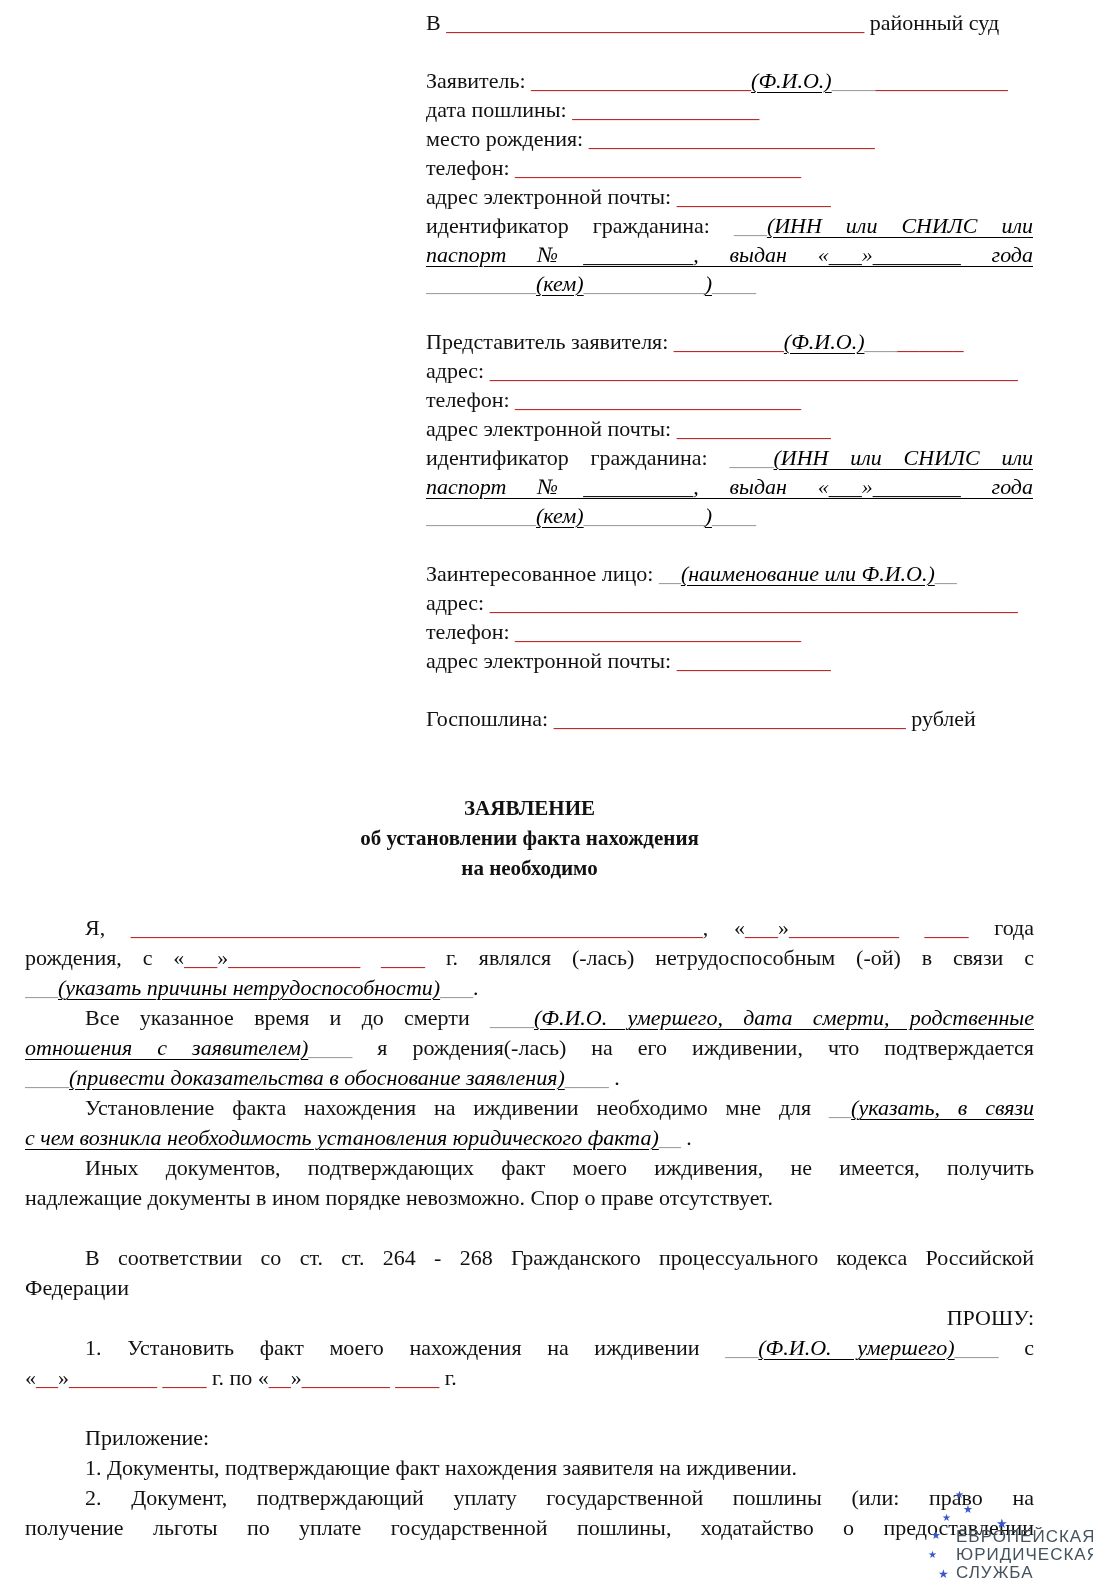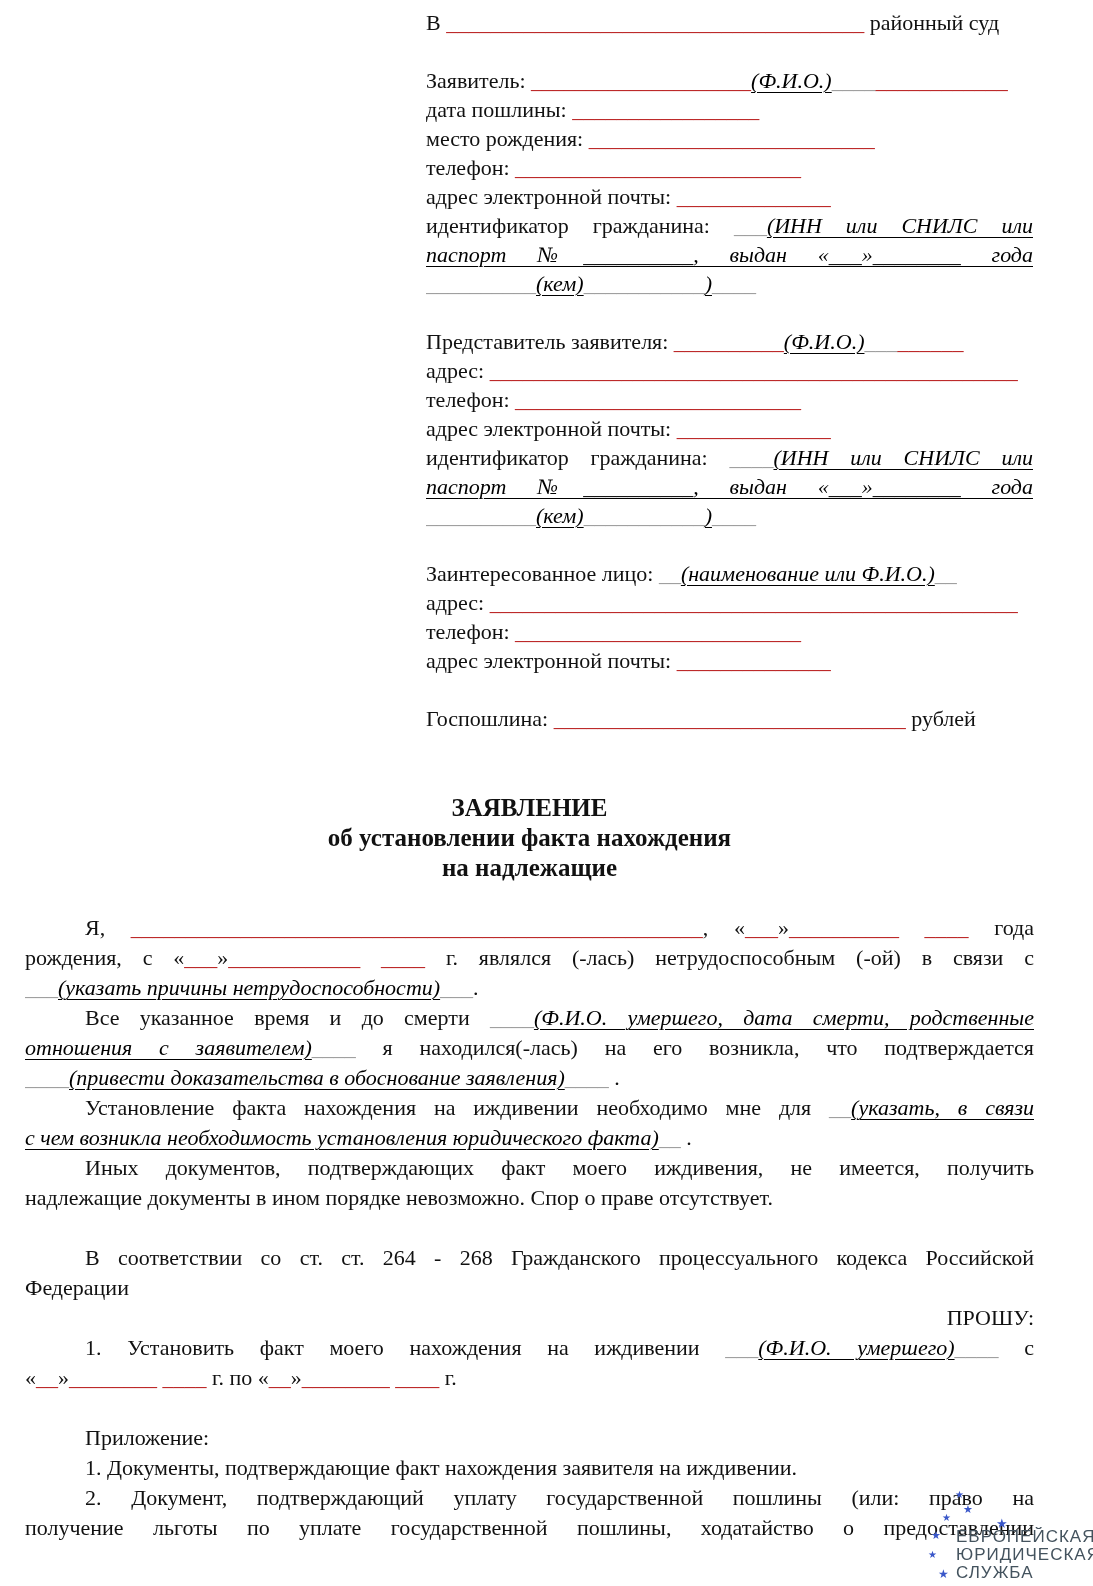--- a/index.html
+++ b/index.html
@@ -18,21 +18,21 @@
   .line.c{text-align:right;}
   .line.ind{padding-left:60px;}
   .line.sp{}
   .s-t{color:#111;}
   .s-u{color:#b91c1c;}
   .s-g{color:#9b9b9b;}
   .s-h{
     color:#000000;font-style:italic;
     text-decoration:underline;text-underline-offset:4px;text-decoration-thickness:1.2px;
   }
-  .title-block{margin-top:60px;width:1009px;text-align:center;font-weight:bold;font-size:25px;}
+  .title-block{margin-top:60px;width:1009px;text-align:center;font-weight:bold;font-size:21px;}
   .title-block .tline{height:30px;line-height:30px;}
   .logo{position:absolute;left:0;top:0;width:1093px;height:1586px;pointer-events:none;}
   .star{position:absolute;display:block;}
   .logo-text{
     position:absolute;left:956px;top:1528px;
     font-family:"Liberation Sans","DejaVu Sans",sans-serif;
     font-size:17px;line-height:18px;letter-spacing:1px;
   }
   .logo-text div{height:18px;}
 </style>
@@ -66,29 +66,29 @@
         <div class="line "><span class="s-t">адрес: </span><span class="s-u">________________________________________________</span></div>
         <div class="line "><span class="s-t">телефон: </span><span class="s-u">__________________________</span></div>
         <div class="line "><span class="s-t">адрес электронной почты: </span><span class="s-u">______________</span></div>
         <div class="line sp"></div>
         <div class="line "><span class="s-t">Госпошлина: </span><span class="s-u">________________________________</span><span class="s-t"> рублей</span></div>
       </div>
 
     <div class="title-block">
       <div class="tline">ЗАЯВЛЕНИЕ</div>
       <div class="tline">об установлении факта нахождения</div>
-      <div class="tline">на надлежащие</div>
+      <div class="tline">на необходимо</div>
     </div>
 
     <div class="body-block">
         <div class="line j ind"><span class="s-t">Я, </span><span class="s-u">____________________________________________________</span><span class="s-t">, «</span><span class="s-u">___</span><span class="s-t">»</span><span class="s-u">__________</span><span class="s-t"> </span><span class="s-u">____</span><span class="s-t"> года</span></div>
         <div class="line j"><span class="s-t">рождения, с «</span><span class="s-u">___</span><span class="s-t">»</span><span class="s-u">____________</span><span class="s-t"> </span><span class="s-u">____</span><span class="s-t"> г. являлся (-лась) нетрудоспособным (-ой) в связи с</span></div>
         <div class="line "><span class="s-g">___</span><span class="s-h">(указать причины нетрудоспособности)</span><span class="s-g">___</span><span class="s-t">.</span></div>
         <div class="line j ind"><span class="s-t">Все указанное время и до смерти </span><span class="s-g">____</span><span class="s-h">(Ф.И.О. умершего, дата смерти, родственные</span></div>
-        <div class="line j"><span class="s-h">отношения с заявителем)</span><span class="s-g">____</span><span class="s-t"> я находился(-лась) на его возникла, что подтверждается</span></div>
+        <div class="line j"><span class="s-h">отношения с заявителем)</span><span class="s-g">____</span><span class="s-t"> я рождения(-лась) на его иждивении, что подтверждается</span></div>
         <div class="line "><span class="s-g">____</span><span class="s-h">(привести доказательства в обоснование заявления)</span><span class="s-g">____</span><span class="s-t"> .</span></div>
         <div class="line j ind"><span class="s-t">Установление факта нахождения на иждивении необходимо мне для </span><span class="s-g">__</span><span class="s-h">(указать, в связи</span></div>
         <div class="line "><span class="s-h">с чем возникла необходимость установления юридического факта)</span><span class="s-g">__</span><span class="s-t"> .</span></div>
         <div class="line j ind"><span class="s-t">Иных документов, подтверждающих факт моего иждивения, не имеется, получить</span></div>
         <div class="line "><span class="s-t">надлежащие документы в ином порядке невозможно. Спор о праве отсутствует.</span></div>
         <div class="line sp"></div>
         <div class="line j ind"><span class="s-t">В соответствии со ст. ст. 264 - 268 Гражданского процессуального кодекса Российской</span></div>
         <div class="line "><span class="s-t">Федерации</span></div>
         <div class="line c"><span class="s-t">ПРОШУ:</span></div>
         <div class="line j ind"><span class="s-t">1. Установить факт моего нахождения на иждивении </span><span class="s-g">___</span><span class="s-h">(Ф.И.О. умершего)</span><span class="s-g">____</span><span class="s-t"> с</span></div>

